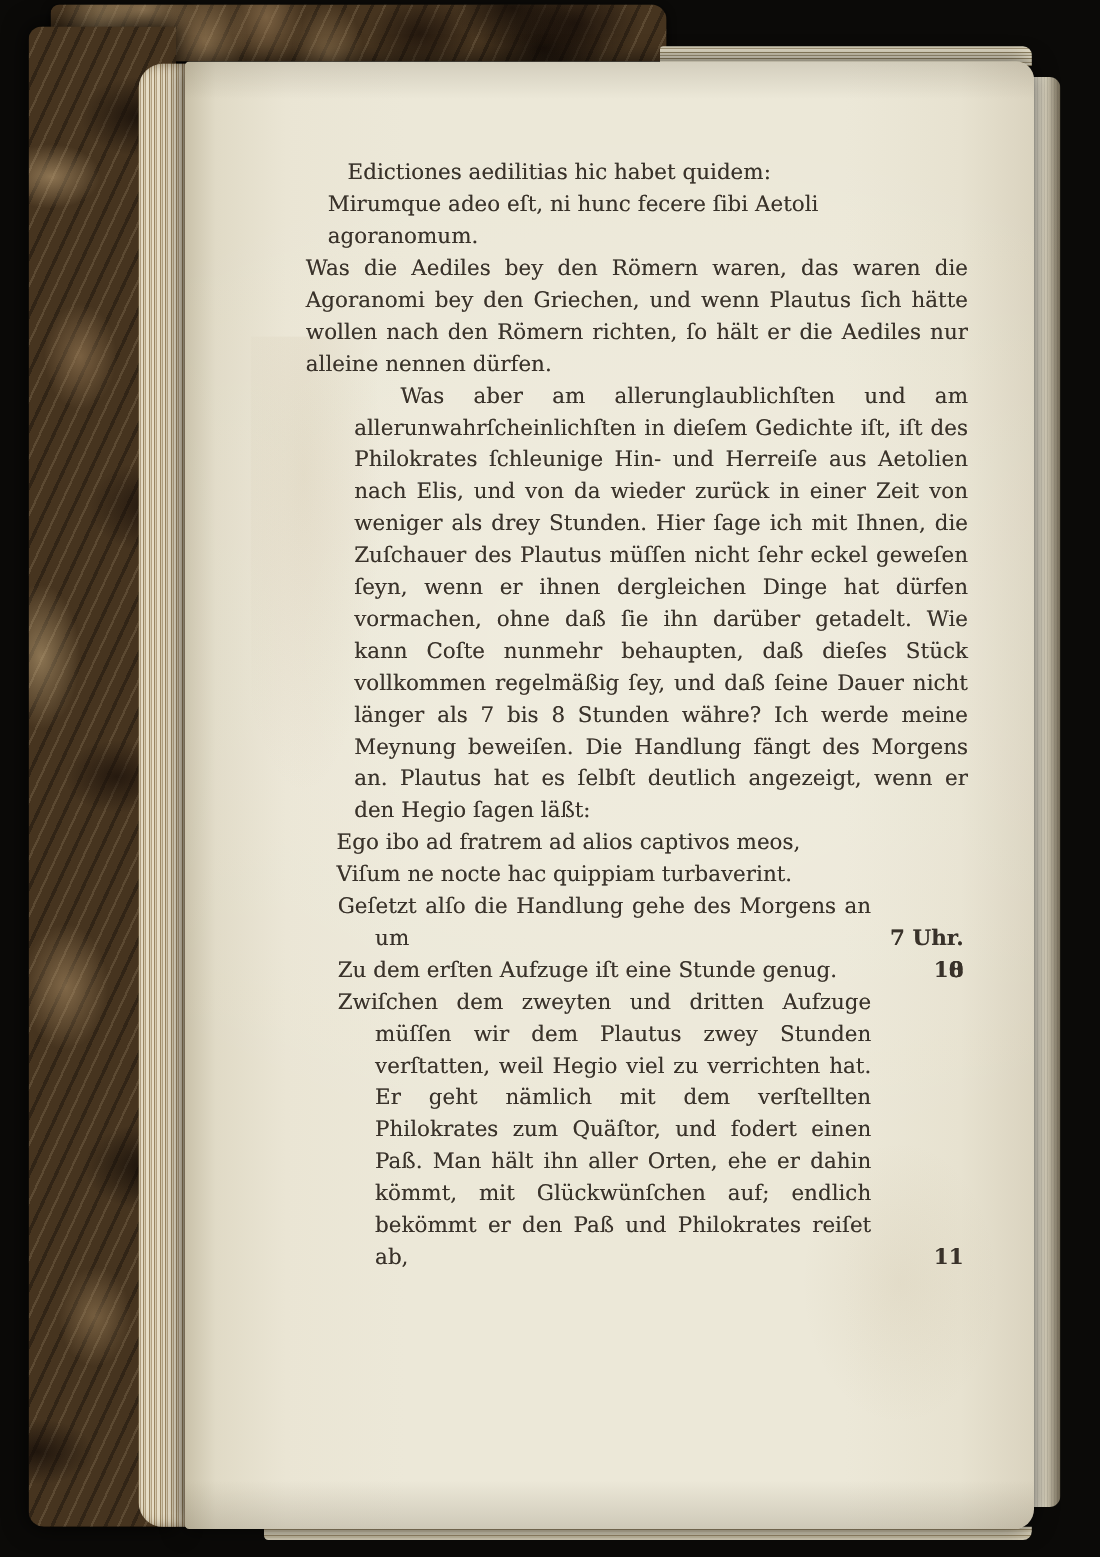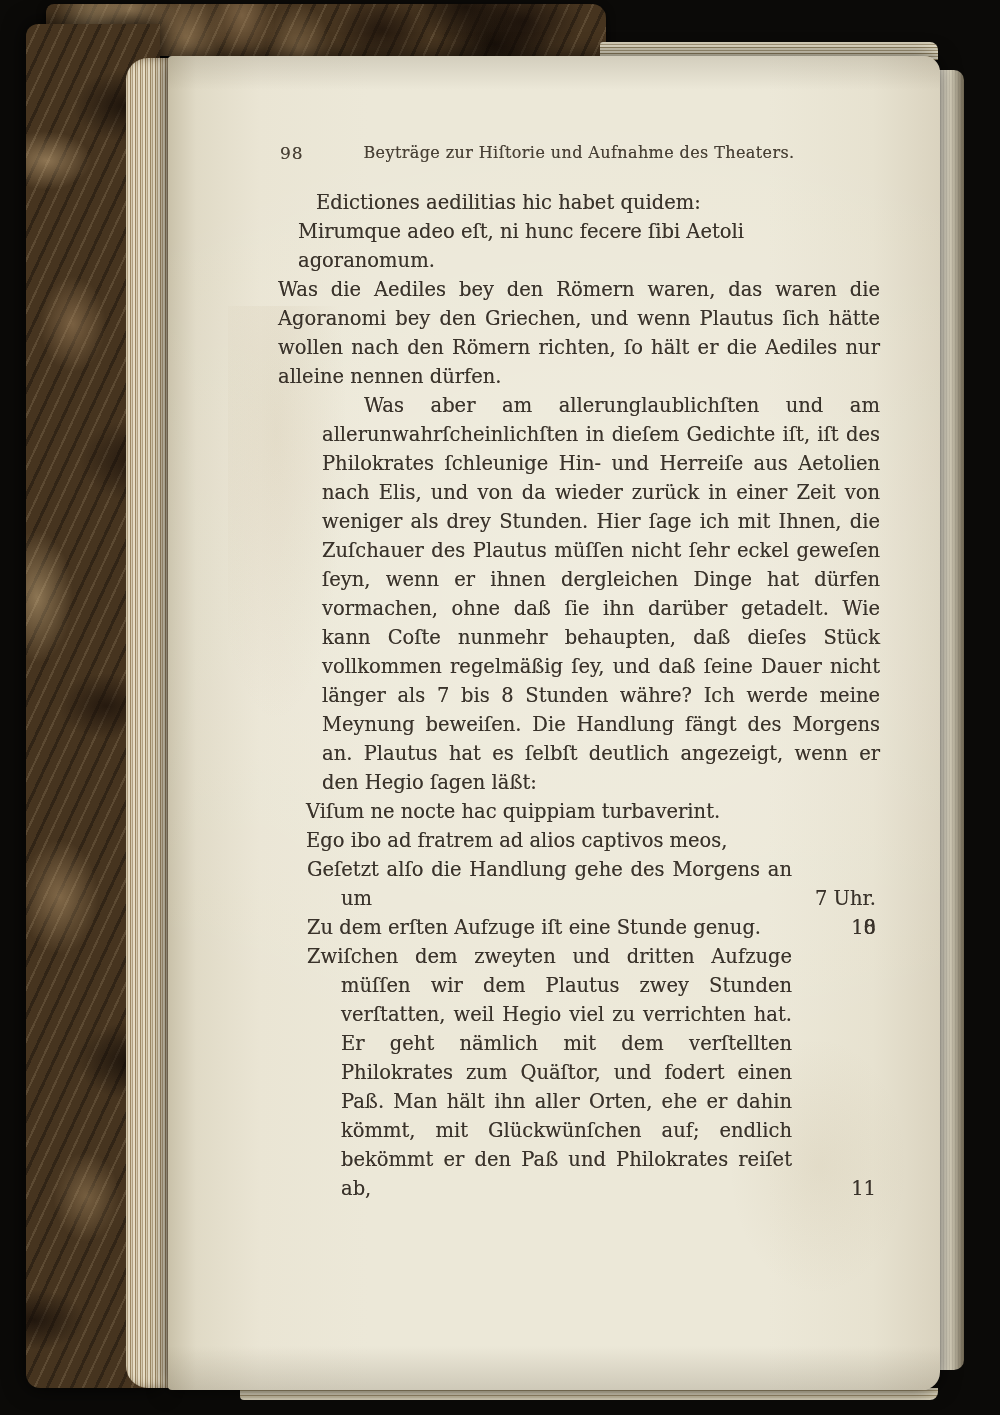--- a/index.html
+++ b/index.html
@@ -94,55 +94,51 @@
   .quote-line2 { padding-left:20px; }
   .it { }
 
   .para { text-align:justify; }
   .para.indent { text-indent:42px;margin-left:44px; }
 
   .verse { padding-left:28px; }
 
   .sched-item { position:relative; padding-right:88px; padding-left:34px;
     text-indent:-34px; text-align:justify;margin-left:29px; }
-  .sched-num { position:absolute; right:4px; bottom:0; text-indent:0; white-space:nowrap; }
+  .sched-num { position:absolute; right:4px; bottom:0; text-indent:0; white-space:nowrap;font-weight:bold; }
 </style>
 </head>
 <body>
 
 <div class="scene">
 
   <div class="book-top-edge marble"></div>
   <div class="page-top-edge"></div>
   <div class="book-cover-left marble"></div>
   <div class="page-stack-left"></div>
   <div class="page-fore-edge-right"></div>
   <div class="page-bottom-edge"></div>
 
   <div class="main-page">
     <div class="stain-a"></div>
     <div class="stain-b"></div>
 
     <div class="content">
 
-      <div class="header-row">
-        <span class="page-num">98</span>
-        <span>Beyträge zur Hiſtorie und Aufnahme des Theaters.</span>
-      </div>
 
       <div class="quote-line1"><span>Edictiones </span><span class="it">aedilitias</span><span> hic habet quidem:</span></div>
 
       <div class="quote-line2"><span>Mirumque adeo eſt, ni hunc fecere ſibi Aetoli </span><span class="it">agoranomum.</span></div>
 
       <div class="para">Was die Aediles bey den Römern waren, das waren die Agoranomi bey den Griechen, und wenn Plautus ſich hätte wollen nach den Römern richten, ſo hält er die Aediles nur alleine nennen dürfen.</div>
 
       <div class="para indent">Was aber am allerunglaublichſten und am allerunwahrſcheinlichſten in dieſem Gedichte iſt, iſt des Philokrates ſchleunige Hin- und Herreiſe aus Aetolien nach Elis, und von da wieder zurück in einer Zeit von weniger als drey Stunden. Hier ſage ich mit Ihnen, die Zuſchauer des Plautus müſſen nicht ſehr eckel geweſen ſeyn, wenn er ihnen dergleichen Dinge hat dürfen vormachen, ohne daß ſie ihn darüber getadelt. Wie kann Coſte nunmehr behaupten, daß dieſes Stück vollkommen regelmäßig ſey, und daß ſeine Dauer nicht länger als 7 bis 8 Stunden währe? Ich werde meine Meynung beweiſen. Die Handlung fängt des Morgens an. Plautus hat es ſelbſt deutlich angezeigt, wenn er den Hegio ſagen läßt:</div>
 
+      <div class="verse">Ego ibo ad fratrem ad alios captivos meos,</div>
       <div class="verse">Viſum ne nocte hac quippiam turbaverint.</div>
-      <div class="verse">Ego ibo ad fratrem ad alios captivos meos,</div>
 
       <div class="sched">
         <div class="sched-item">
           <span>Geſetzt alſo die Handlung gehe des Morgens an um</span>
           <span class="sched-num">7 Uhr.</span>
         </div>
         <div class="sched-item">
           <span>Zu dem erſten Aufzuge iſt eine Stunde genug.</span>
           <span class="sched-num">8</span>
         </div>

